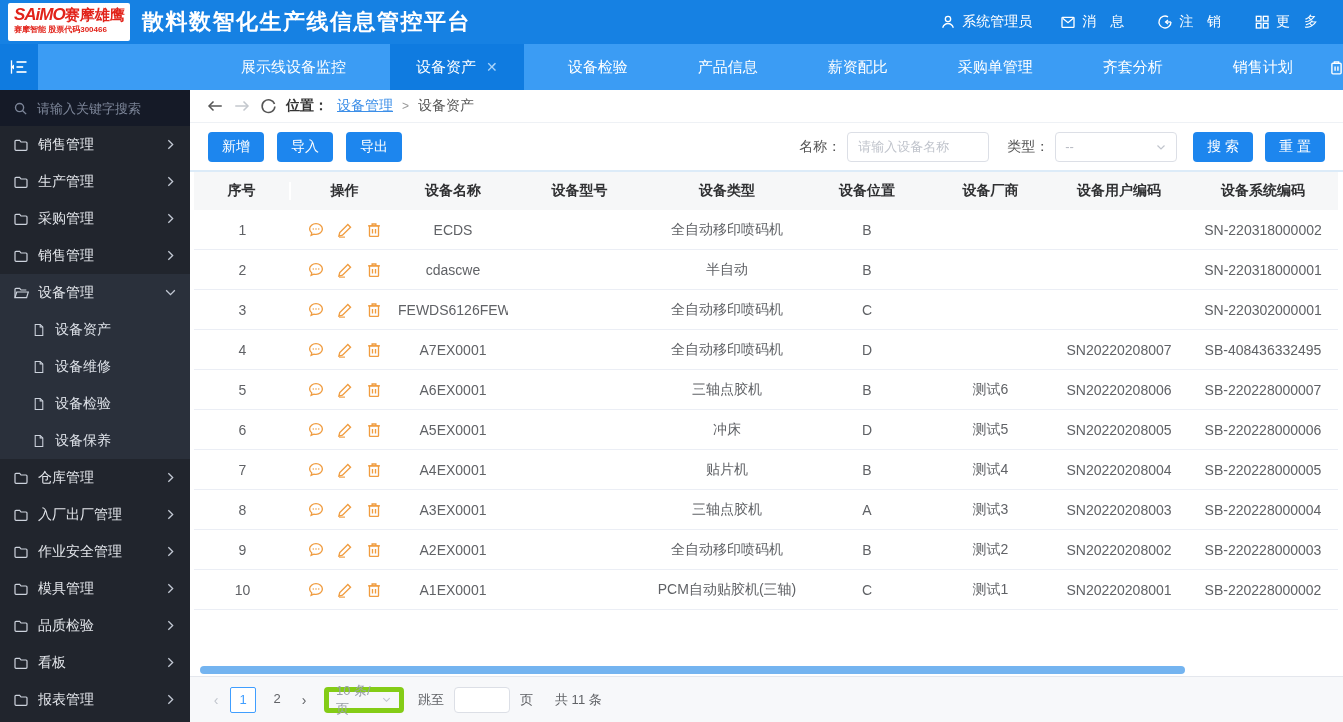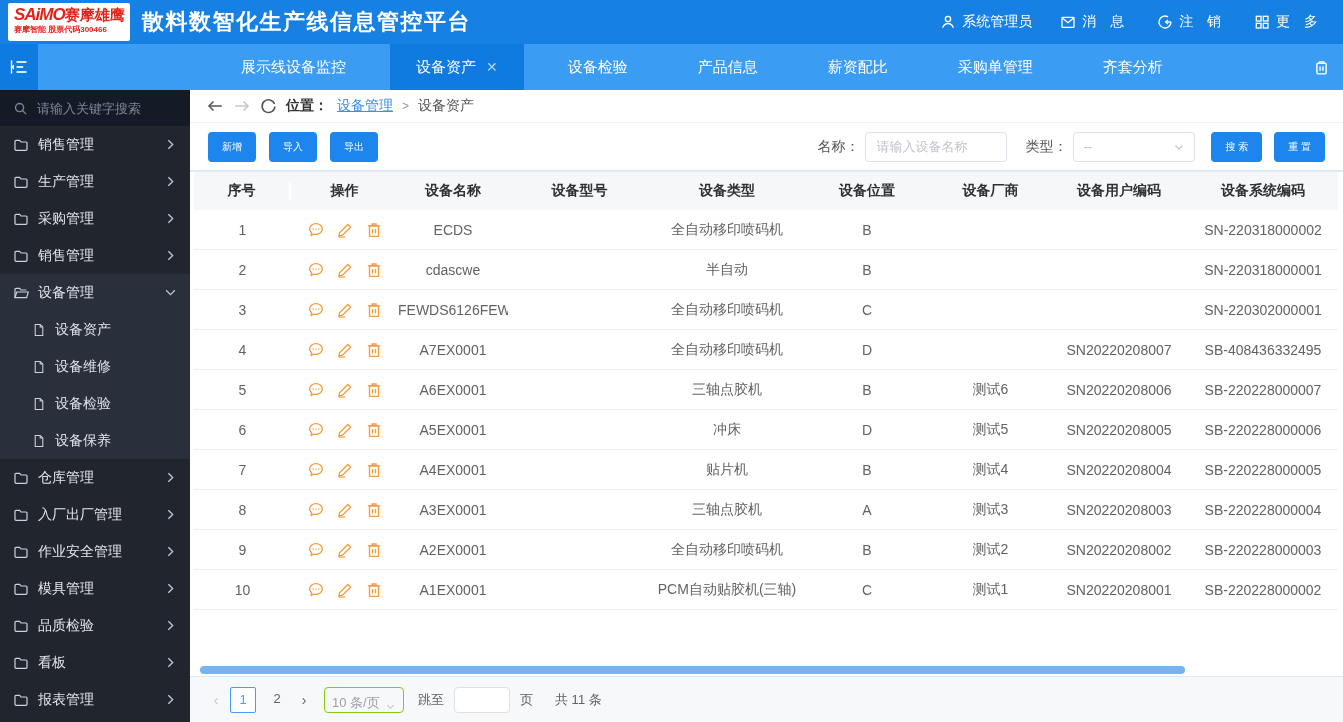--- a/index.html
+++ b/index.html
@@ -46,21 +46,21 @@
 
   .crumb-bar { height:33px; display:flex; align-items:center; gap:9px; padding:0 16px; border-bottom:1px solid #eef1f5; font-size:14px; }
   .nav-ico { color:#555; cursor:pointer; }
   .nav-ico.dim { color:#c3c7cd; }
   .crumb-label { color:#333; font-weight:bold; }
   .crumb-link { color:#3d8fe8; text-decoration:underline; cursor:pointer; }
   .crumb-sep { color:#999; font-size:12px; }
   .crumb-current { color:#555; }
 
   .toolbar { height:49px; display:flex; align-items:center; padding:0 18px; border-bottom:2px solid #dcebf8; }
-  .btn { height:30px; background:#1d86ee; color:#fff; border:none; border-radius:4px; font-size:10px; padding:0 14px; cursor:pointer; font-family:inherit; white-space:nowrap; }
+  .btn { height:30px; background:#1d86ee; color:#fff; border:none; border-radius:4px; font-size:14px; padding:0 14px; cursor:pointer; font-family:inherit; white-space:nowrap; }
   .btn + .btn { margin-left:13px; }
   .toolbar-right { margin-left:auto; display:flex; align-items:center; font-size:14px; color:#555; }
   .fld-label { margin-right:6px; white-space:nowrap; }
   .text-input { height:30px; width:142px; border:1px solid #dcdfe6; border-radius:4px; padding:0 10px; font-size:13px; color:#606266; font-family:inherit; outline:none; }
   .text-input::placeholder { color:#c0c4cc; }
   .select-box { height:30px; width:122px; border:1px solid #dcdfe6; border-radius:4px; display:flex; align-items:center; justify-content:space-between; padding:0 9px; color:#b6bac2; cursor:pointer; margin-right:16px; font-size:13px; }
   .type-wrap { margin-left:18px; display:flex; align-items:center;text-align:center; }
 
   
   .table-wrap { flex:1; position:relative; overflow:hidden; }
@@ -84,21 +84,21 @@
   
   .hscroll { height:10px; position:relative; margin-bottom:1px; }
   .hthumb { position:absolute; left:10px; top:1px; width:985px; height:8px; border-radius:4px; background:#74b4f0; cursor:pointer; }
 
   
   .pagination { height:46px; background:#f7f8fa; border-top:1px solid #e4e7ed; display:flex; align-items:center; padding:0 16px; font-size:13px; color:#606266; }
   .pg-arrow { width:20px; text-align:center; font-size:14px; cursor:pointer; }
   .pg-arrow.prev { color:#c0c4cc; }
   .pg-num { min-width:26px; height:26px; line-height:24px; text-align:center; margin:0 4px; cursor:pointer; }
   .pg-num.active { border:1px solid #409eff; color:#409eff; border-radius:2px; background:#fff; }
-  .pg-size { width:80px; height:26px; border:1px solid #84cc16; border-radius:4px; display:flex; align-items:flex-end; justify-content:space-between; padding:0 7px; color:#9aa0a8; margin:0 14px 0 10px; cursor:pointer; }
+  .pg-size { width:80px; height:26px; border:5px solid #84cc16; border-radius:4px; display:flex; align-items:center; justify-content:space-between; padding:0 7px; color:#9aa0a8; margin:0 14px 0 10px; cursor:pointer; }
   .pg-jump-label { margin-right:10px; }
   .pg-jump-input { width:56px; height:26px; border:1px solid #dcdfe6; border-radius:4px; margin-right:10px; outline:none; font-family:inherit; padding:0 6px; }
   .pg-page { margin-right:22px; }
 </style>
 </head>
 <body>
 
 <header class="topbar">
   <div class="logo-box">
     <div class="logo-line1"><span class="latin">SAiMO</span><span>赛摩雄鹰</span></div>
@@ -175,20 +175,23 @@
         <span>产品信息</span>
       </div>
       <div class="tab">
         <span>薪资配比</span>
       </div>
       <div class="tab">
         <span>采购单管理</span>
       </div>
       <div class="tab">
         <span>齐套分析</span>
+      </div>
+      <div class="tab">
+        <span>销售计划</span>
       </div>
     </div>
   <div class="tab-trash">
     <svg width="17" height="17" viewBox="0 0 24 24" fill="none" stroke="#fff" stroke-width="2">
         <path d="M9 6V4h6v2"></path>
         <rect x="5.5" y="6" width="13" height="15" rx="1.5"></rect>
         <path d="M10 10.5v6M14 10.5v6"></path>
       </svg>
   </div>
 </nav>

